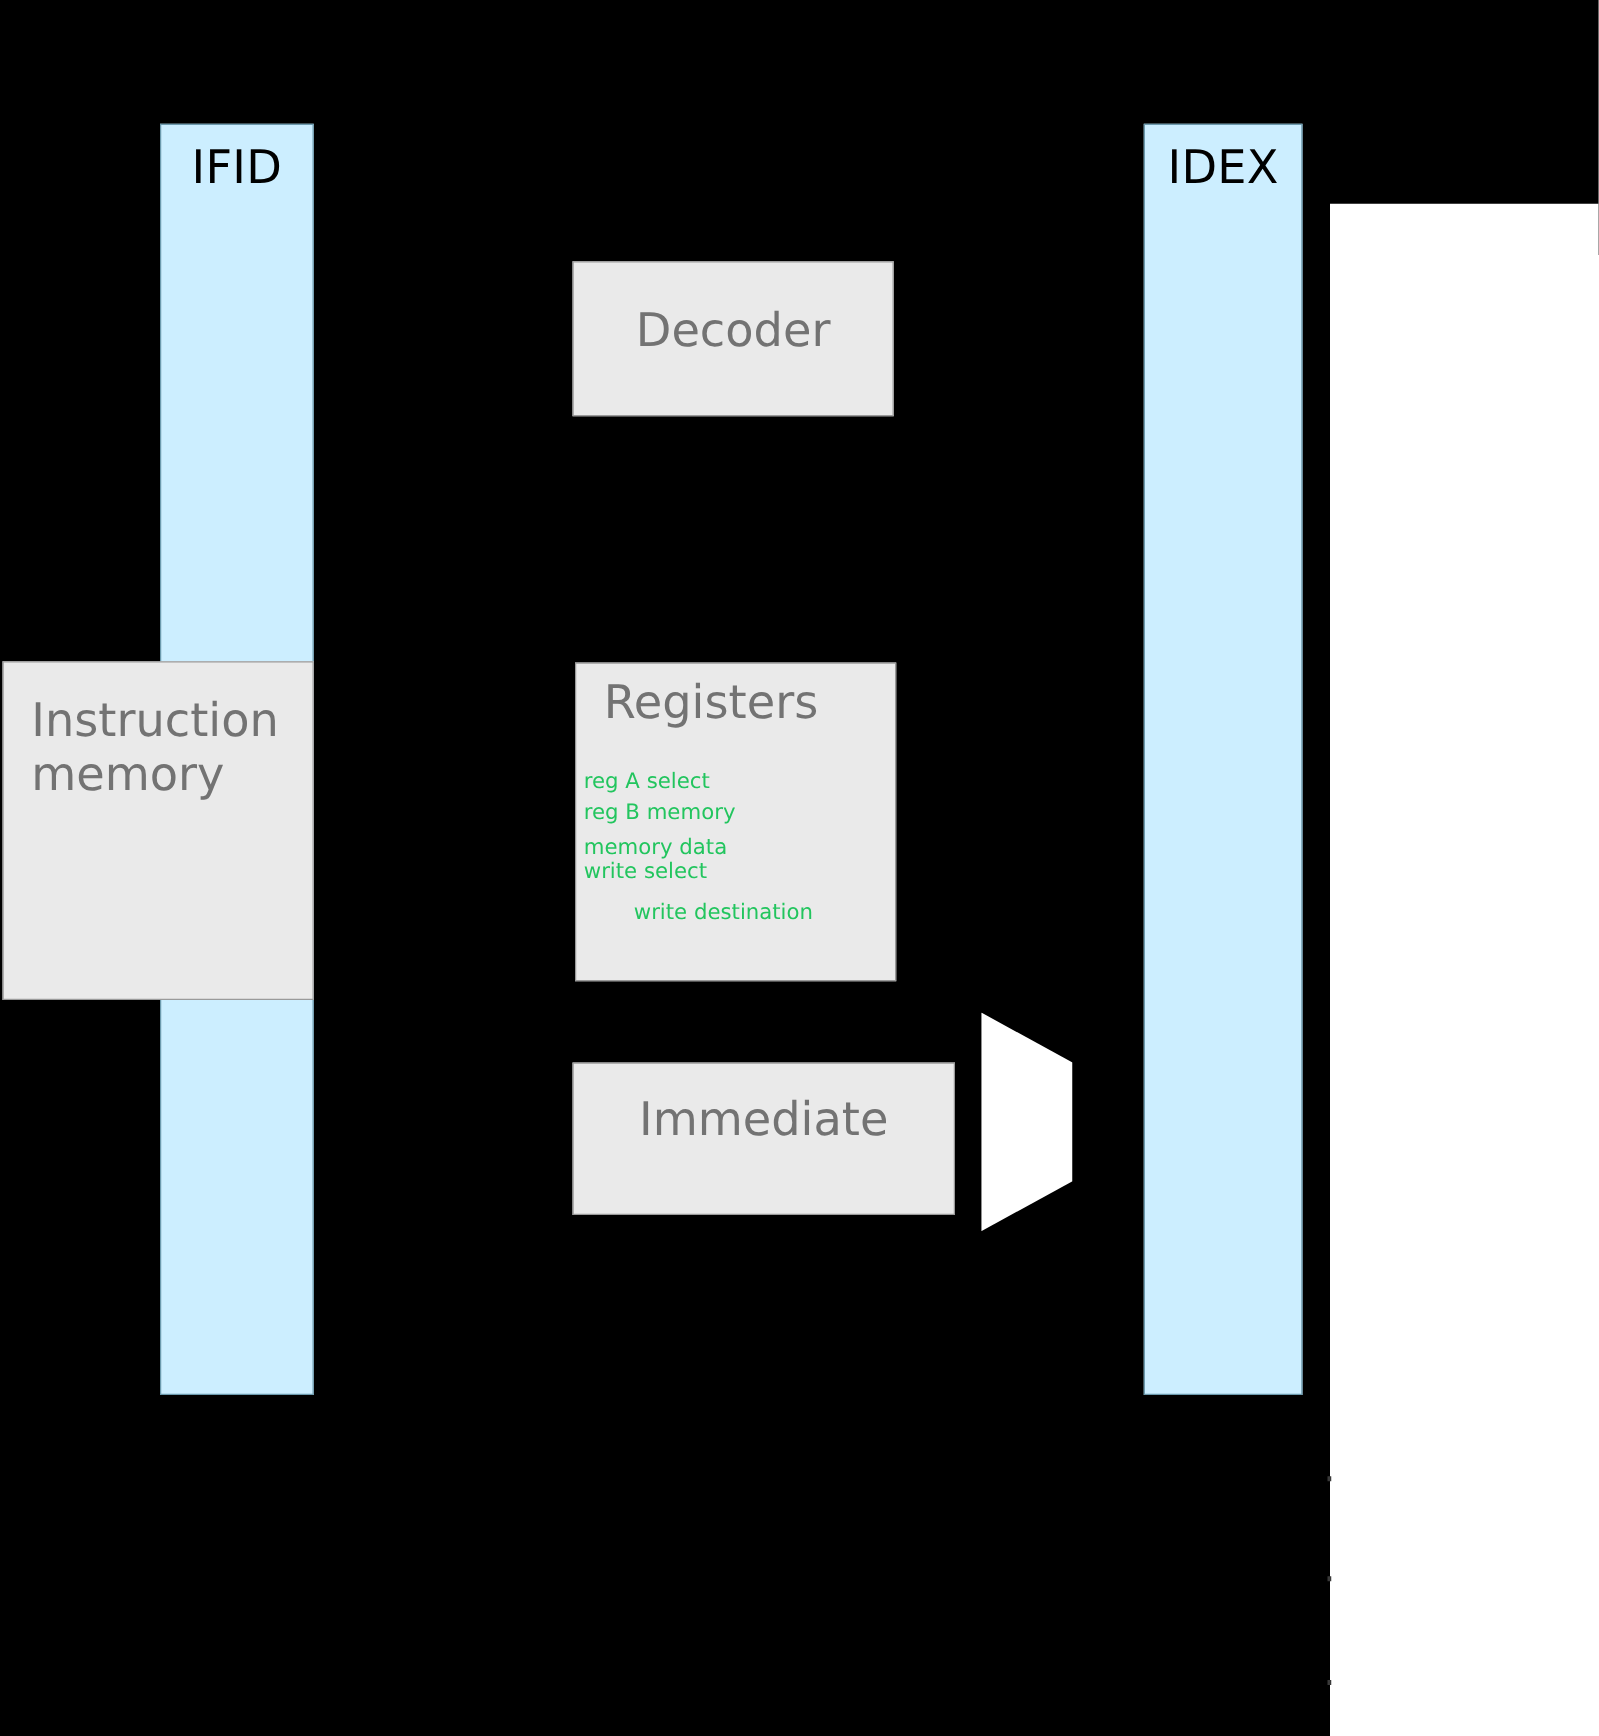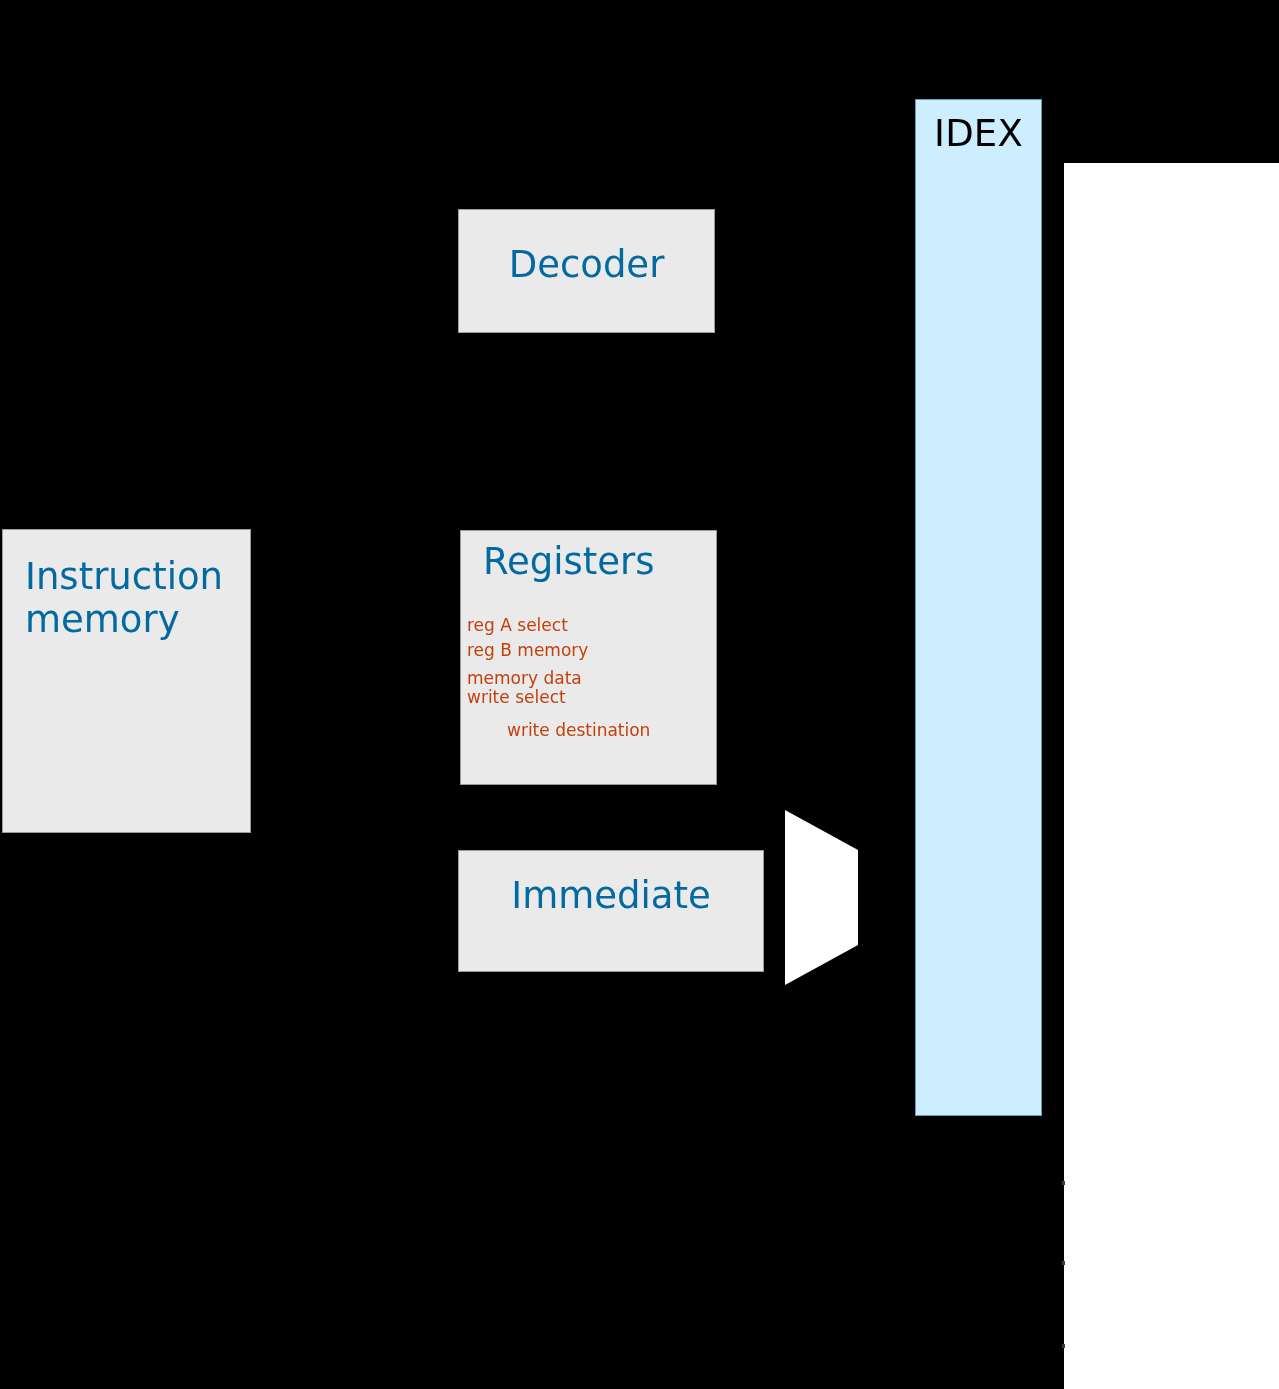--- a/index.html
+++ b/index.html
@@ -41,33 +41,33 @@
   
   .unit-box {
     position: absolute;
     background: #eaeaea;
     border: 1px solid #9a9a9a;
     box-sizing: border-box;
   }
   .unit-title {
     position: absolute;
     font-size: 37px;
-    color: #0369a1;
+    color: #737373;
     line-height: 1.15;
     white-space: pre-line;
   }
   .unit-title.center-title {
     left: 0;
     width: 100%;
     text-align: center;
   }
   .port-label {
     position: absolute;
     font-size: 17px;
-    color: #c2410c;
+    color: #22c55e;
     line-height: 1;
     white-space: nowrap;
   }
   
   .mux {
     position: absolute;
   }
   .mux svg { display: block; }
   .edge-tick {
     position: absolute;
@@ -77,26 +77,29 @@
 </head>
 <body>
 
 <div id="canvas">
 
   <div class="white-panel" style="left:1064px; top:163px; width:215px; height:1226px;"></div>
   <div class="edge-tick" style="left:1062px; top:1181px; width:3px; height:4px;"></div>
   <div class="edge-tick" style="left:1062px; top:1261px; width:3px; height:4px;"></div>
   <div class="edge-tick" style="left:1062px; top:1344px; width:3px; height:4px;"></div>
 
+  <div class="pipe-bar" style="left:128px; top:99px; width:123px; height:1017px;">
+    <div class="pipe-bar-label">IFID</div>
+  </div>
 
   <div class="pipe-bar" style="left:915px; top:99px; width:127px; height:1017px;text-decoration:underline;">
     <div class="pipe-bar-label">IDEX</div>
   </div>
 
-  <div class="unit-box" style="left:2px; top:529px; width:249px; height:304px;">
+  <div class="unit-box" style="left:2px; top:529px; width:249px; height:271px;">
     <div class="unit-title" style="left:22px; top:26px;">Instruction
 memory</div>
   </div>
 
   <div class="unit-box" style="left:458px; top:209px; width:257px; height:124px;">
     <div class="unit-title center-title" style="top:34px;">Decoder</div>
   </div>
 
   <div class="unit-box" style="left:460px; top:530px; width:257px; height:255px;padding-left:44px;">
     <div class="unit-title" style="left:22px; top:10px;">Registers</div>

